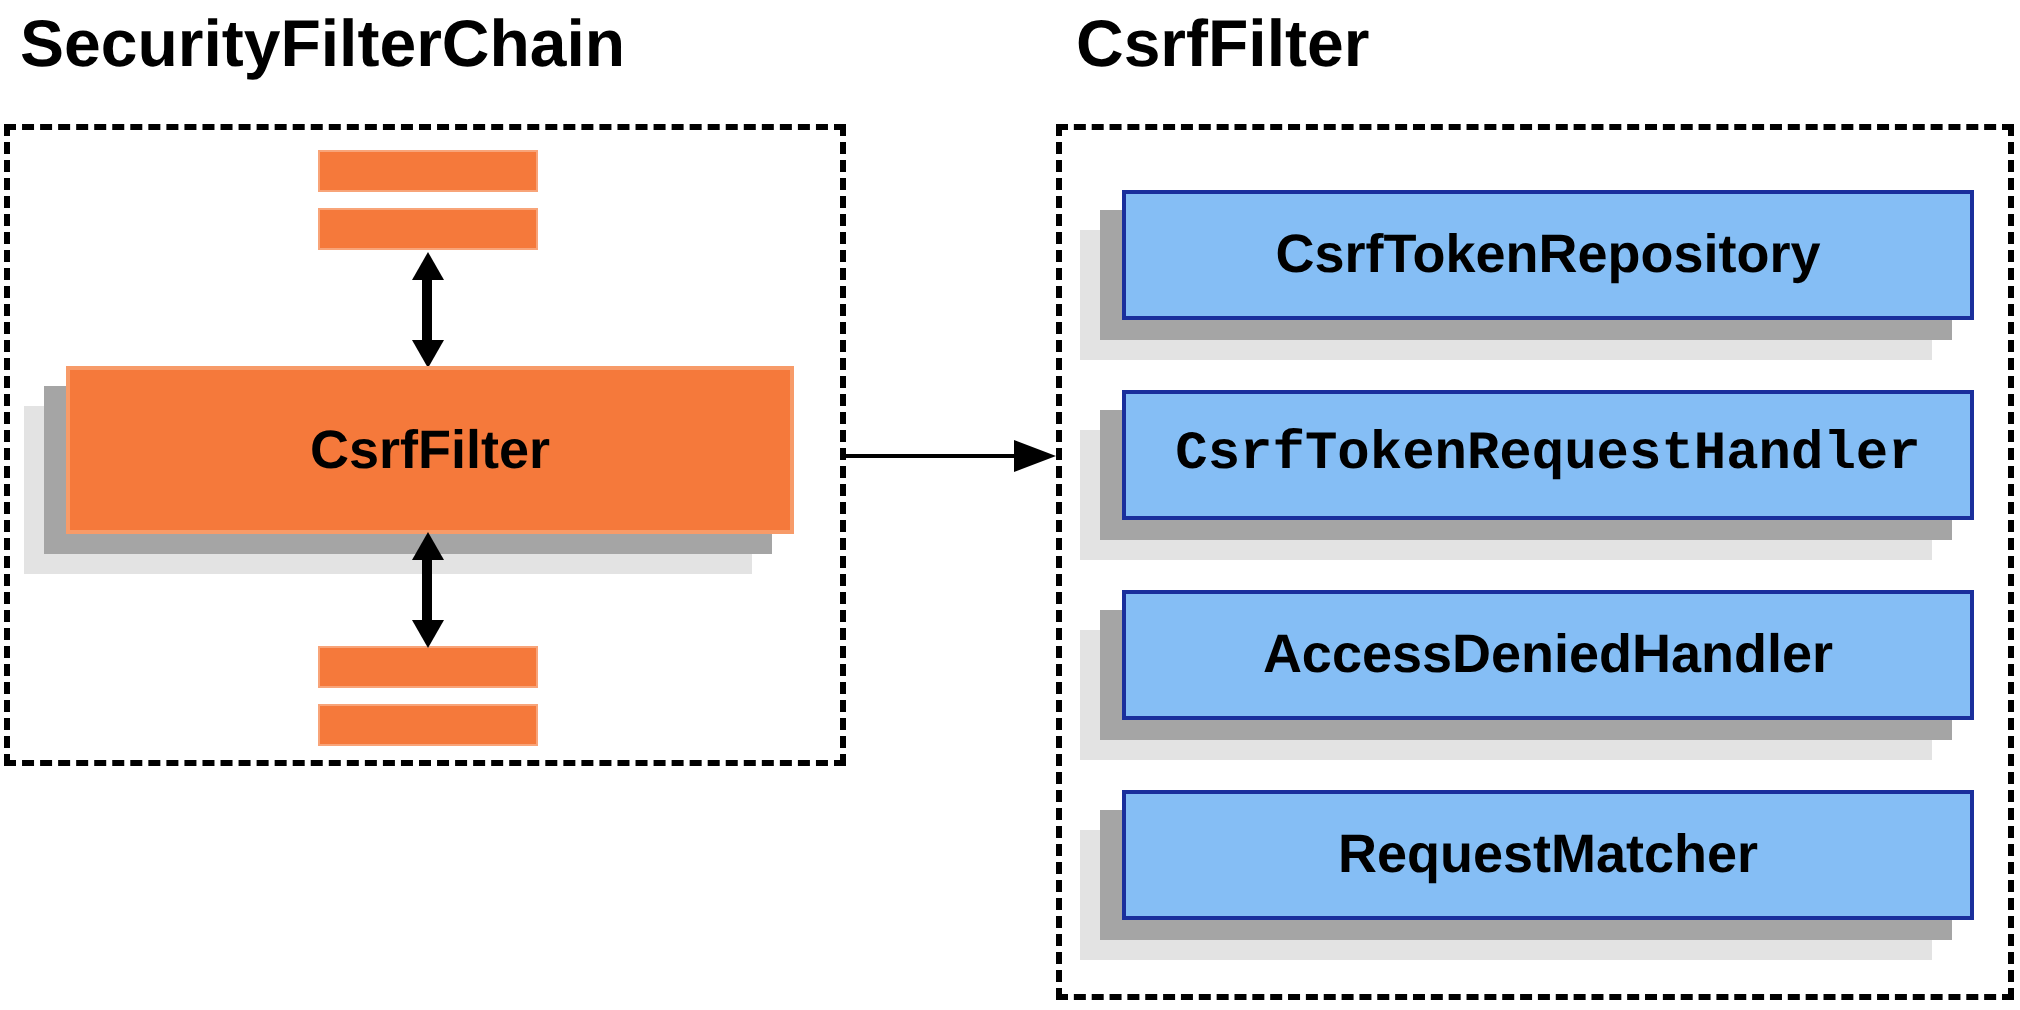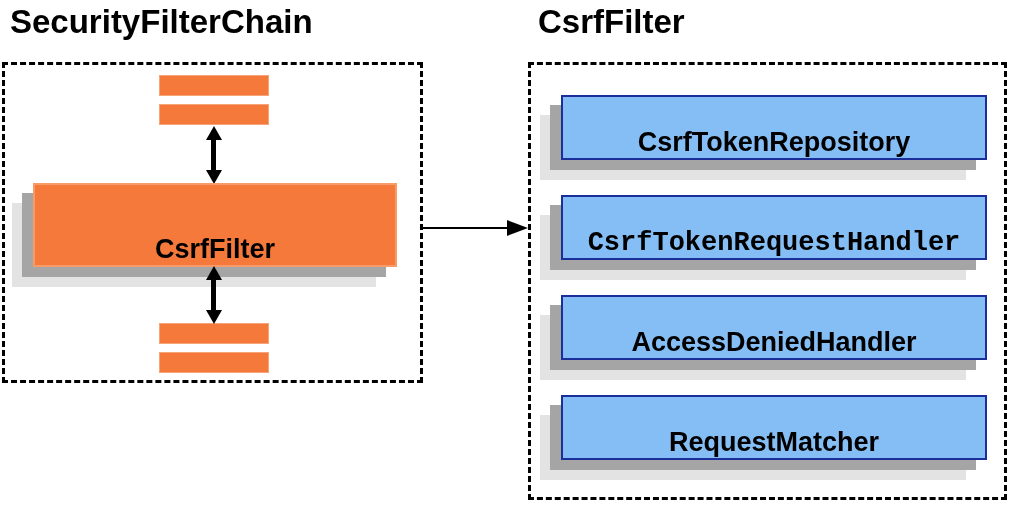--- a/index.html
+++ b/index.html
@@ -45,21 +45,21 @@
     box-sizing: border-box;
   }
   .bar1 { top: 75px; }
   .bar2 { top: 104px; }
   .bar3 { top: 323px; }
   .bar4 { top: 352px; }
 
   .node {
     position: absolute;
     display: flex;
-    align-items: flex-end;
+    align-items: center;
     justify-content: center;
     box-sizing: border-box;
     font-weight: bold;
     font-size: 27px;
     color: #000000;
     box-shadow: -11px 10px 0 0 #A5A5A5, -21px 20px 0 0 #E3E3E3;
   }
   .node-orange {
     left: 33px;
     top: 183px;

